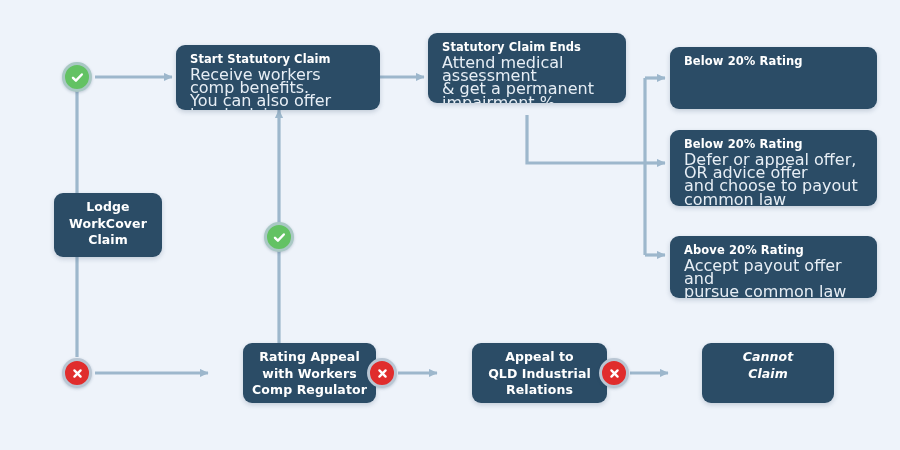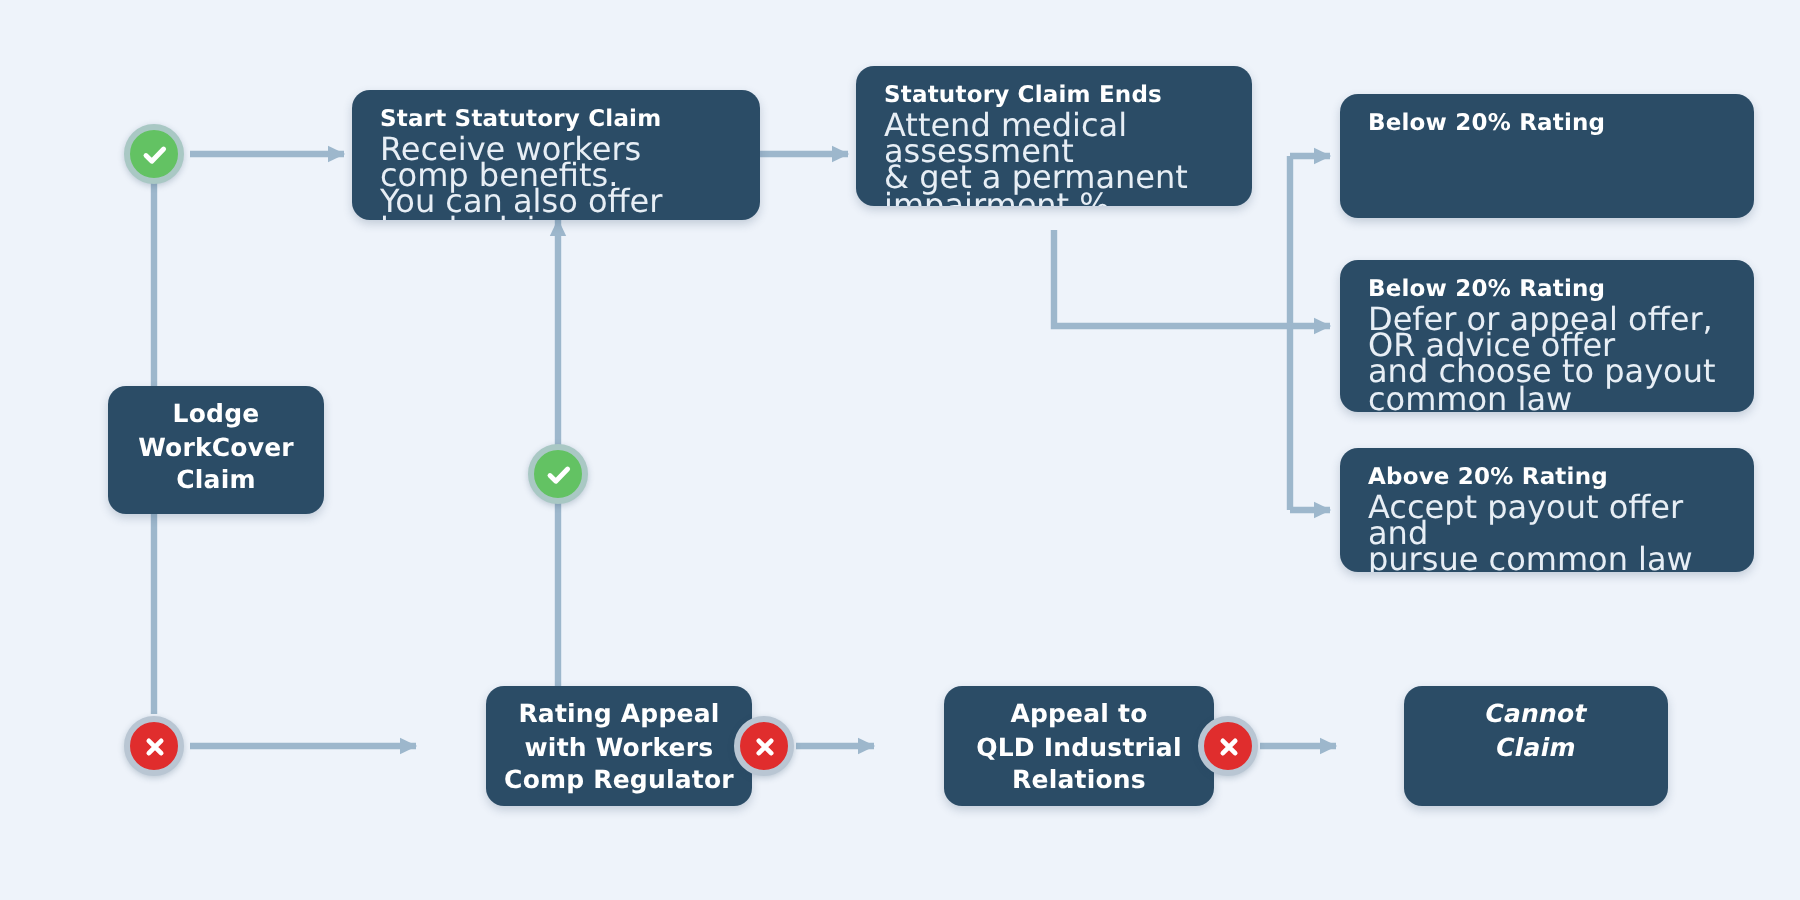--- a/index.html
+++ b/index.html
@@ -131,21 +131,21 @@
     <p class="ttl">Below 20% Rating</p>
   </div>
 
   <div class="node left" style="left:670px;top:130px;width:207px;height:76px;">
     <p class="ttl">Below 20% Rating</p>
     <p class="sub">Defer or appeal offer, OR advice offer</p>
     <p class="sub" style="margin-top:0;">and choose to payout common law</p>
 
   </div>
 
-  <div class="node left" style="left:670px;top:224px;width:207px;height:62px;">
+  <div class="node left" style="left:670px;top:236px;width:207px;height:62px;">
     <p class="ttl">Above 20% Rating</p>
     <p class="sub">Accept payout offer and</p>
     <p class="sub" style="margin-top:0;">pursue common law damages</p>
   </div>
 
   <div class="node center" style="left:212px;top:343px;width:133px;height:60px;">
     <p class="ttl" style="white-space:pre-line;">Rating Appeal
 with Workers
 Comp Regulator</p>
   </div>

